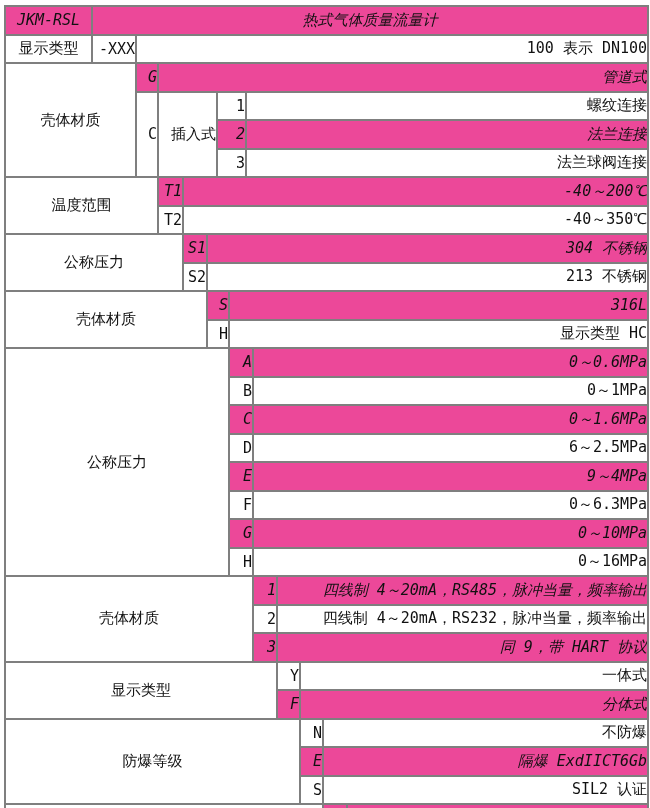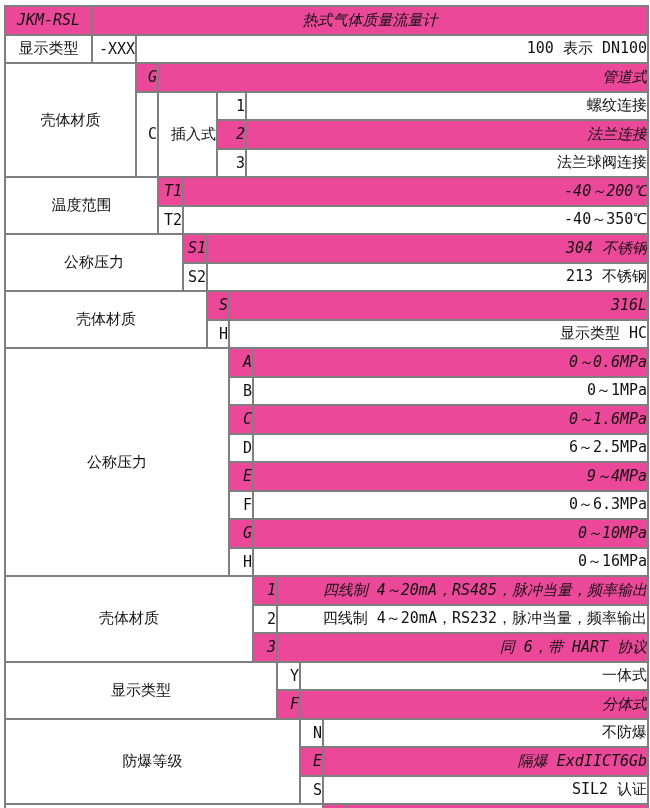--- a/index.html
+++ b/index.html
@@ -158,21 +158,21 @@
       <td colspan="9" rowspan="3" class="lbl">壳体材质</td>
       <td class="code blue">1</td>
       <td colspan="4" class="desc blue">四线制 4～20mA，RS485，脉冲当量，频率输出</td>
     </tr>
     <tr>
       <td class="code">2</td>
       <td colspan="4" class="desc">四线制 4～20mA，RS232，脉冲当量，频率输出</td>
     </tr>
     <tr>
       <td class="code blue">3</td>
-      <td colspan="4" class="desc blue">同 6，带 HART 协议</td>
+      <td colspan="4" class="desc blue">同 9，带 HART 协议</td>
     </tr>
 
     <tr>
       <td colspan="10" rowspan="2" class="lbl">显示类型</td>
       <td class="code">Y</td>
       <td colspan="3" class="desc">一体式</td>
     </tr>
     <tr>
       <td class="code blue">F</td>
       <td colspan="3" class="desc blue">分体式</td>

